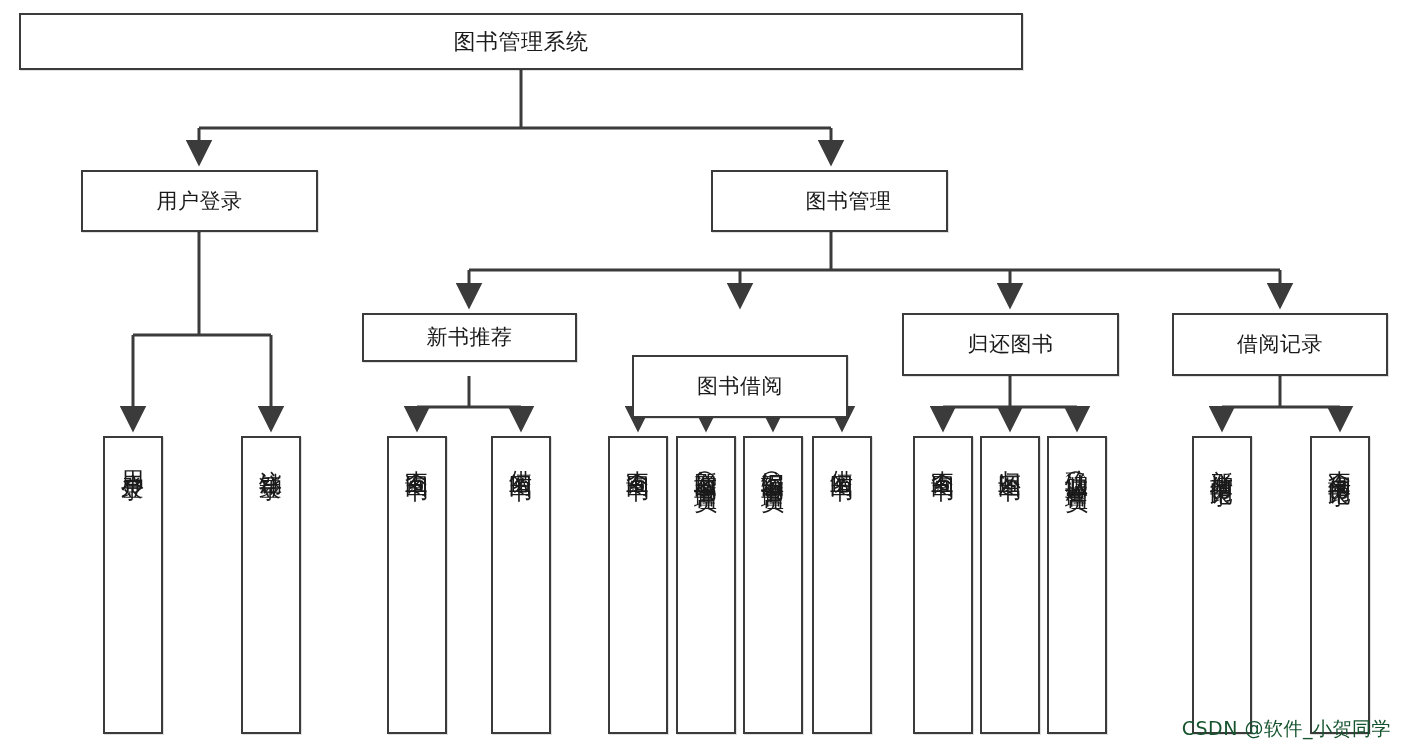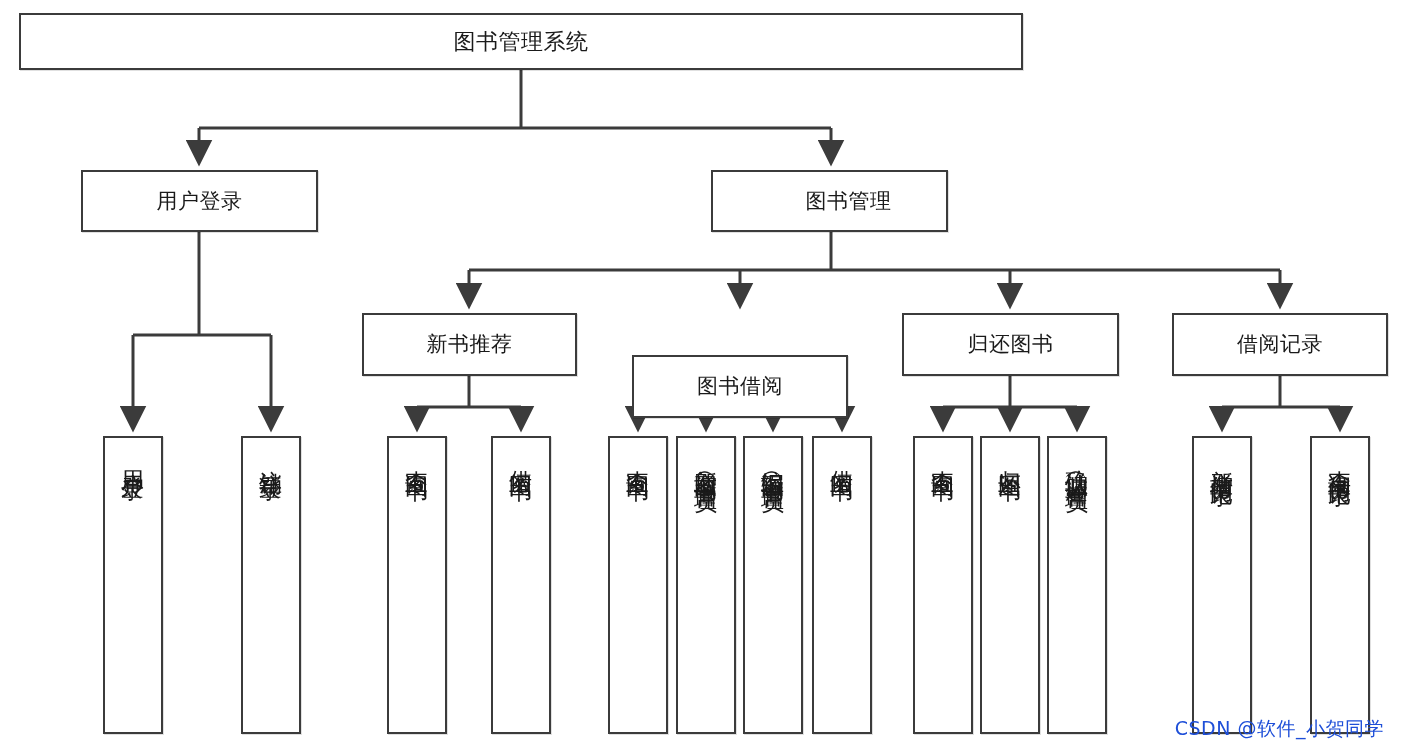--- a/index.html
+++ b/index.html
@@ -58,24 +58,24 @@
   .node.vertical .label {
     writing-mode: vertical-rl;
     text-orientation: upright;
     font-size: 23px;
     line-height: 1.05;
     letter-spacing: 3px;
     white-space: nowrap;
   }
   .watermark {
     position: absolute;
-    right: 21px;
+    right: 14px;
     bottom: 5px;
     font-size: 19px;
-    color: #1d4ed8;
+    color: #14532d;
     letter-spacing: 0.5px;
     white-space: nowrap;
   }
 </style>
 </head>
 <body>
 
 <div id="diagram-root">
 
   <svg id="edge-layer" viewBox="0 0 1405 747" xmlns="http://www.w3.org/2000/svg">
@@ -132,21 +132,21 @@
     <span class="label">图书管理系统</span>
   </div>
 
   <div class="node horizontal" style="left:81px; top:170px; width:237px; height:62px;">
     <span class="label">用户登录</span>
   </div>
   <div class="node horizontal" style="left:711px; top:170px; width:237px; height:62px;padding-left:38px;">
     <span class="label">图书管理</span>
   </div>
 
-  <div class="node horizontal" style="left:362px; top:313px; width:215px; height:63px;">
+  <div class="node horizontal" style="left:362px; top:313px; width:215px; height:49px;">
     <span class="label">新书推荐</span>
   </div>
   <div class="node horizontal" style="left:632px; top:313px; width:216px; height:63px;margin-top:42px;">
     <span class="label">图书借阅</span>
   </div>
   <div class="node horizontal" style="left:902px; top:313px; width:217px; height:63px;">
     <span class="label">归还图书</span>
   </div>
   <div class="node horizontal" style="left:1172px; top:313px; width:216px; height:63px;">
     <span class="label">借阅记录</span>

